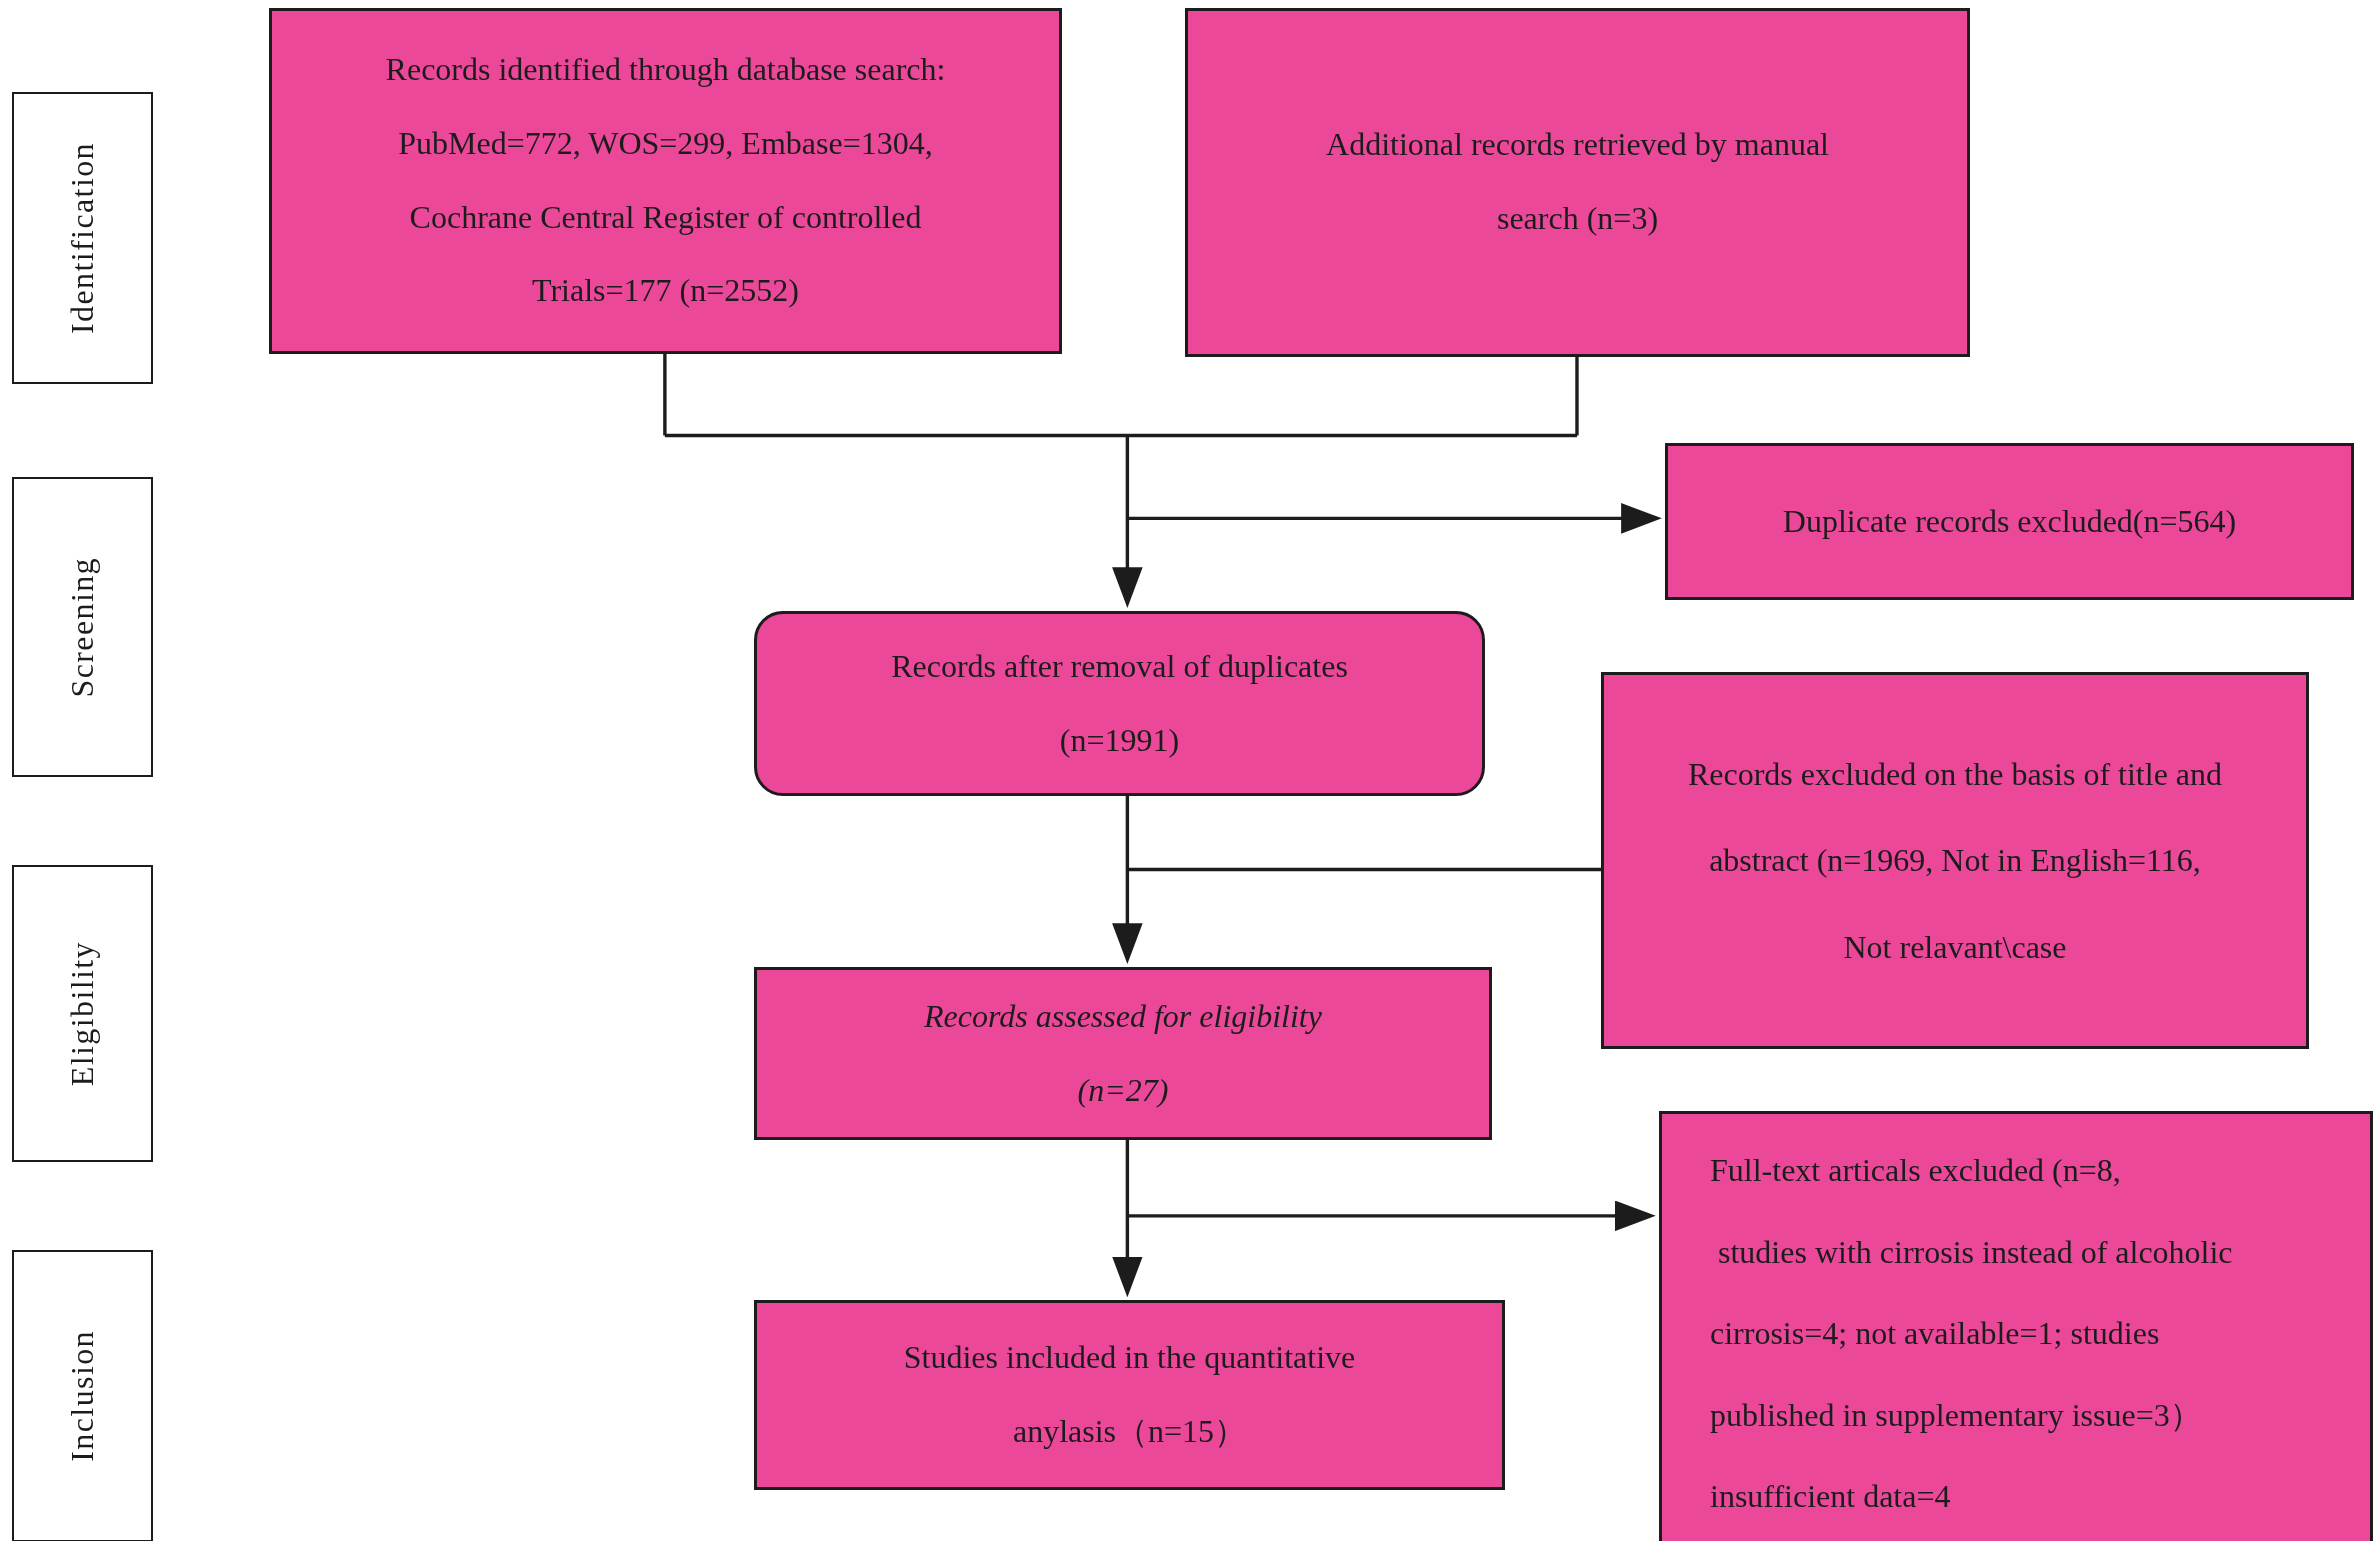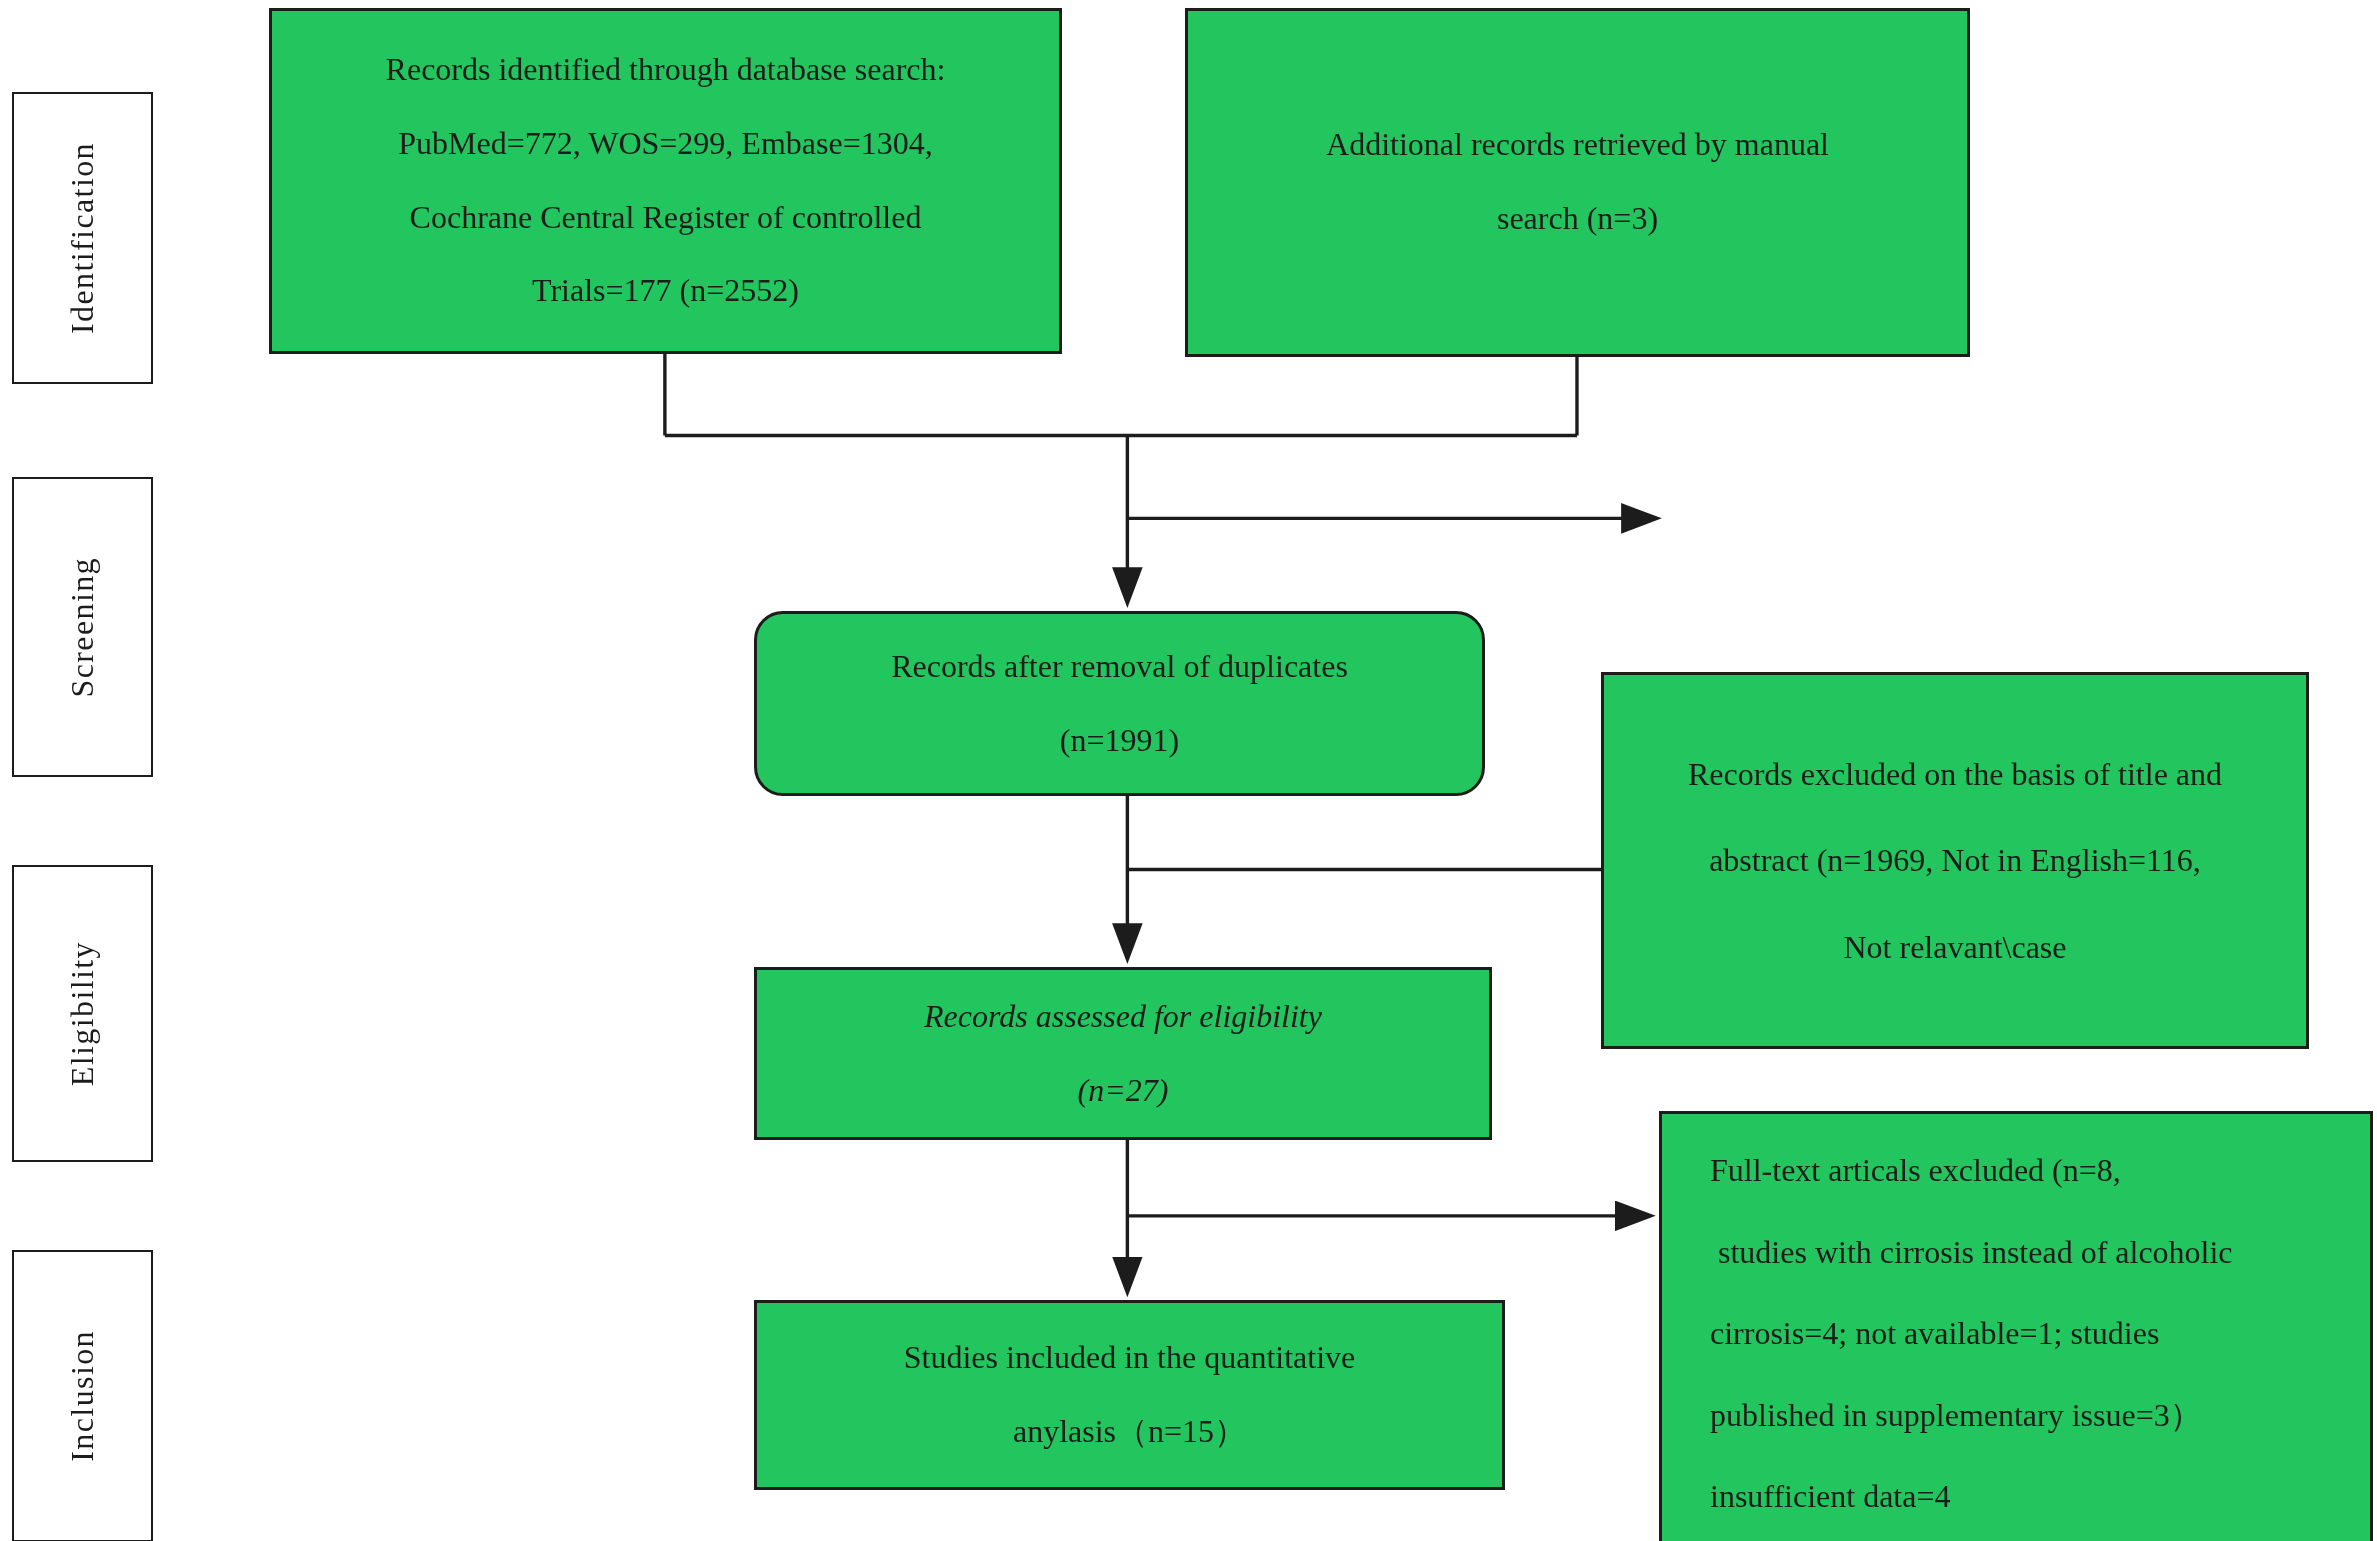--- a/index.html
+++ b/index.html
@@ -45,21 +45,21 @@
   #stage-identification { top: 92px;  height: 292px; }
   #stage-screening      { top: 477px;  height: 300px; }
   #stage-eligibility    { top: 865px; height: 297px; }
   #stage-inclusion      { top: 1250px; height: 292px; }
 
   
   .box {
     position: absolute;
     border: 3.4px solid #1c1c1c;
     box-sizing: border-box;
-    background: #22c55e;
+    background: #ec4899;
     display: flex;
     flex-direction: column;
     justify-content: center;
     align-items: center;
     text-align: center;
     font-size: 32px;
     padding: 5.4px 13.6px;
   }
   .box .line {
     line-height: 2.3;
@@ -124,20 +124,23 @@
     <div class="line">PubMed=772, WOS=299, Embase=1304,</div>
     <div class="line">Cochrane Central Register of controlled</div>
     <div class="line">Trials=177 (n=2552)</div>
   </div>
 
   <div class="box" id="box-manual">
     <div class="line">Additional records retrieved by manual</div>
     <div class="line">search (n=3)</div>
   </div>
 
+  <div class="box" id="box-dup-excluded">
+    <div class="line">Duplicate records excluded(n=564)</div>
+  </div>
 
   <div class="box" id="box-after-dup">
     <div class="line">Records after removal of duplicates</div>
     <div class="line">(n=1991)</div>
   </div>
 
   <div class="box" id="box-title-excluded">
     <div class="line">Records excluded on the basis of title and</div>
     <div class="line">abstract (n=1969, Not in English=116,</div>
     <div class="line">Not relavant\case</div>

